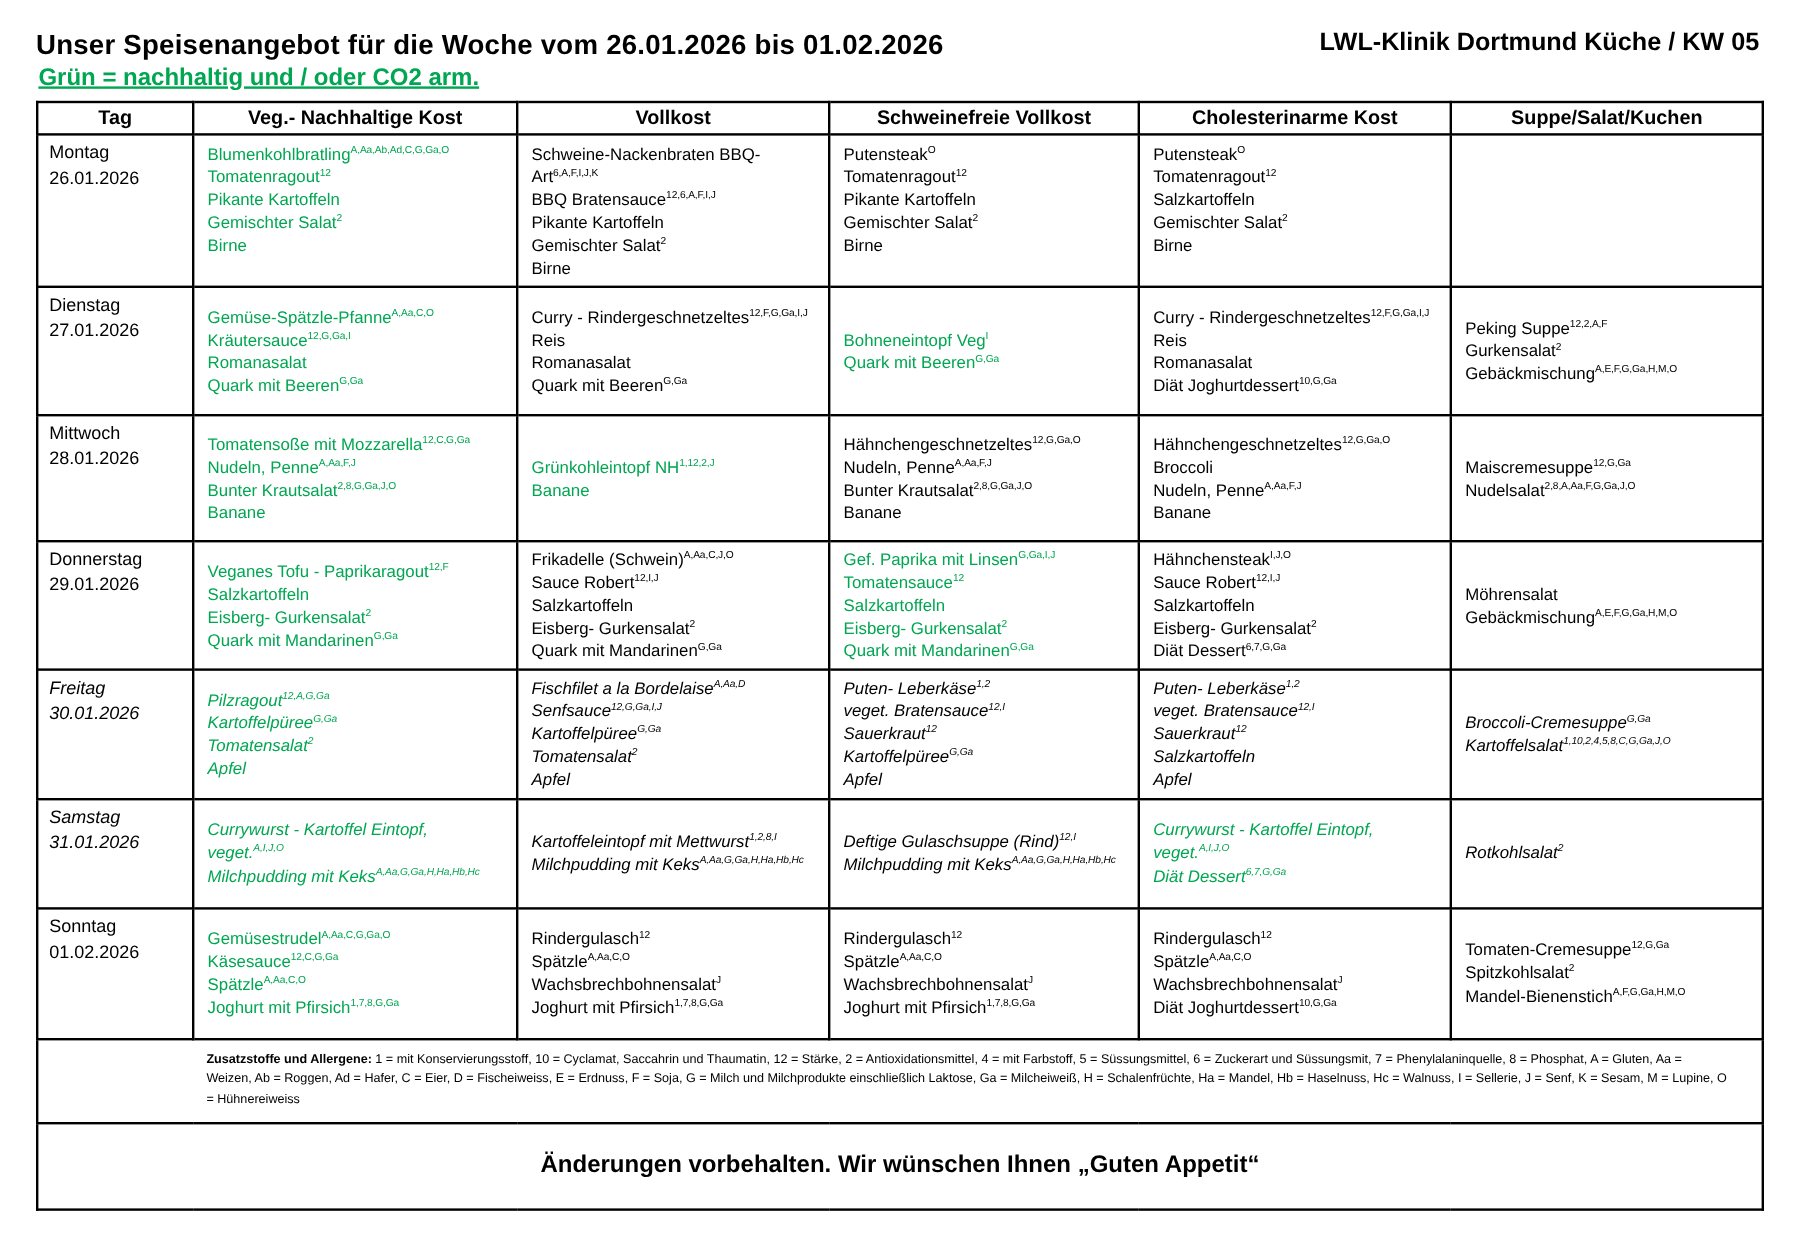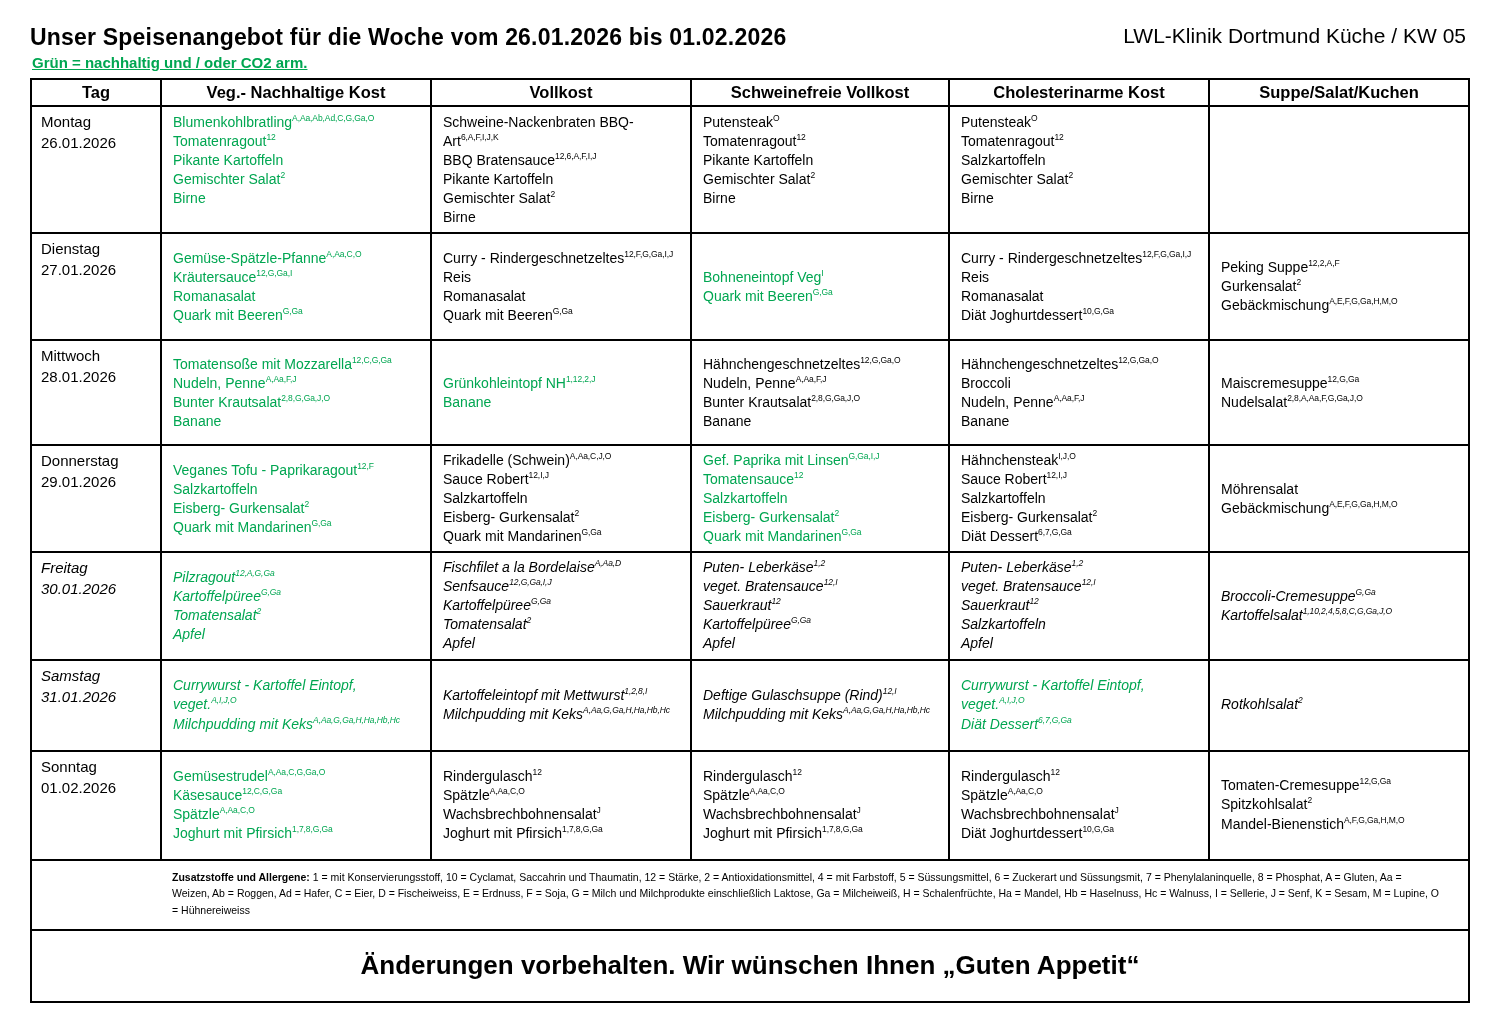--- a/index.html
+++ b/index.html
@@ -6,36 +6,36 @@
   * { box-sizing: border-box; }
   html,body { margin:0; padding:0; background:#ffffff; }
   body {
     width:1500px; height:1031px;
     font-family:"Liberation Sans", sans-serif;
     color:#000;
     padding:24px 30px 0 30px;
   }
   .header-row { display:flex; justify-content:space-between; align-items:flex-start; width:1438px; }
   .page-title { font-size:23px; font-weight:bold; letter-spacing:0.2px;text-align:center; }
-  .clinic-title { font-size:21px; font-weight:normal; white-space:nowrap; padding-right:2px; }
-  .legend { color:var(--green); font-size:15px; font-weight:bold; text-decoration:underline; margin:3px 0 7px 2px; }
+  .clinic-title { font-size:21px; font-weight:bold; white-space:nowrap; padding-right:2px; }
+  .legend { color:var(--green); font-size:20px; font-weight:bold; text-decoration:underline; margin:3px 0 7px 2px; }
 
   table.menu { border-collapse:collapse; table-layout:fixed; width:1438px; }
   table.menu th, table.menu td { border:2px solid #000; }
   table.menu th { font-size:16.5px; font-weight:bold; padding:3px 4px; height:24px; text-align:center; }
   td.day-cell { vertical-align:top; padding:4px 6px 4px 9px; font-size:15px; line-height:1.4; }
   td.menu-cell { vertical-align:middle; padding:5px 8px 5px 11px; font-size:14px; line-height:1.36; }
   td.menu-cell.top { vertical-align:top; padding-top:6px; }
   td.menu-cell.green { color:var(--green); }
   .dish { }
   sup { font-size:8.5px; line-height:0; white-space:nowrap; letter-spacing:-0.1px; }
 
   td.footnote-cell { vertical-align:top; padding:8px 26px 10px 140px; font-size:10.5px; line-height:1.6; height:58px; }
   td.footnote-cell b { font-weight:bold; }
-  td.banner-cell { text-align:center; font-size:26px; font-weight:bold; padding:19px 8px; height:72px; }
+  td.banner-cell { text-align:center; font-size:20px; font-weight:bold; padding:19px 8px; height:72px; }
 </style>
 </head>
 <body>
 
 <div class="header-row">
   <div class="page-title">Unser Speisenangebot für die Woche vom 26.01.2026 bis 01.02.2026</div>
   <div class="clinic-title">LWL-Klinik Dortmund Küche / KW 05</div>
 </div>
 <div class="legend">Grün = nachhaltig und / oder CO2 arm.</div>
 

